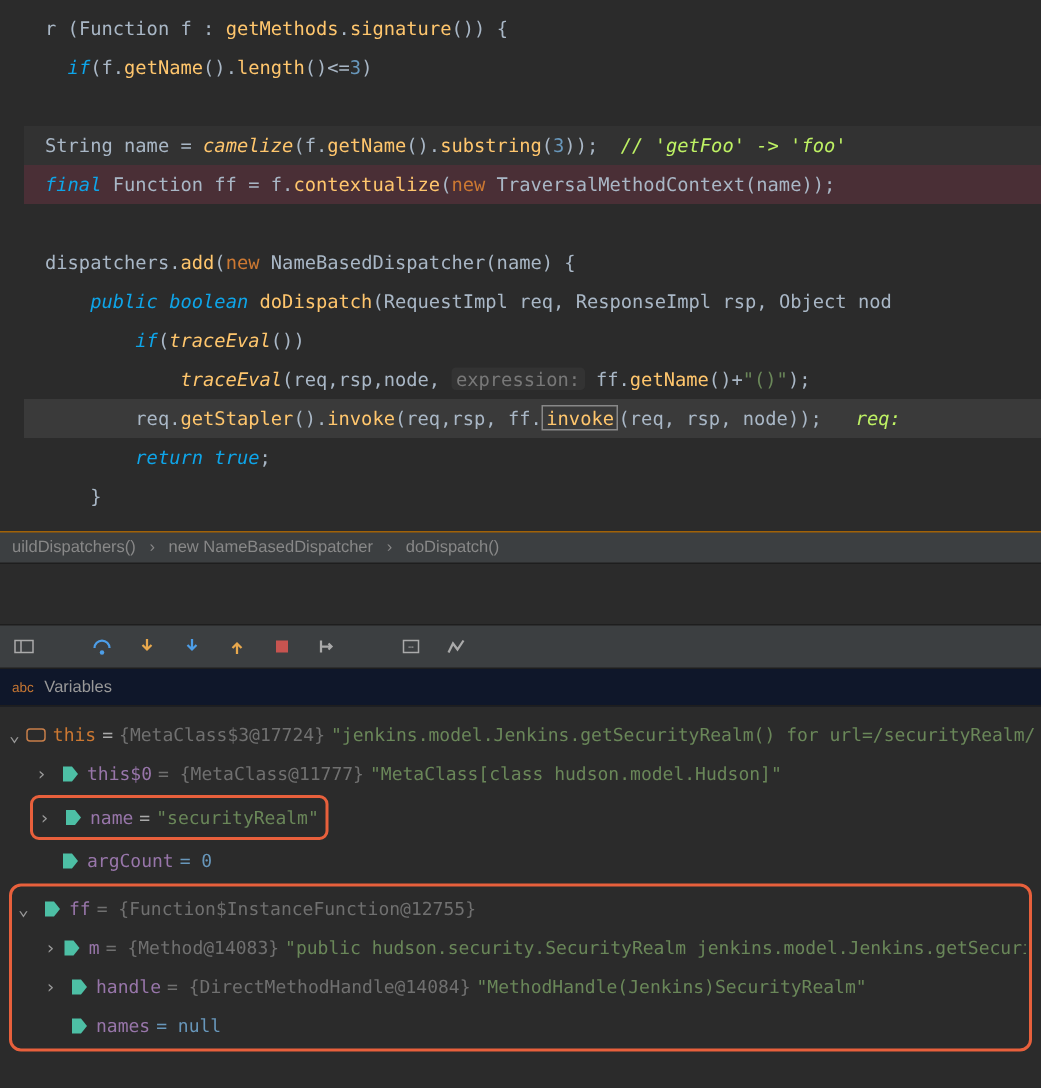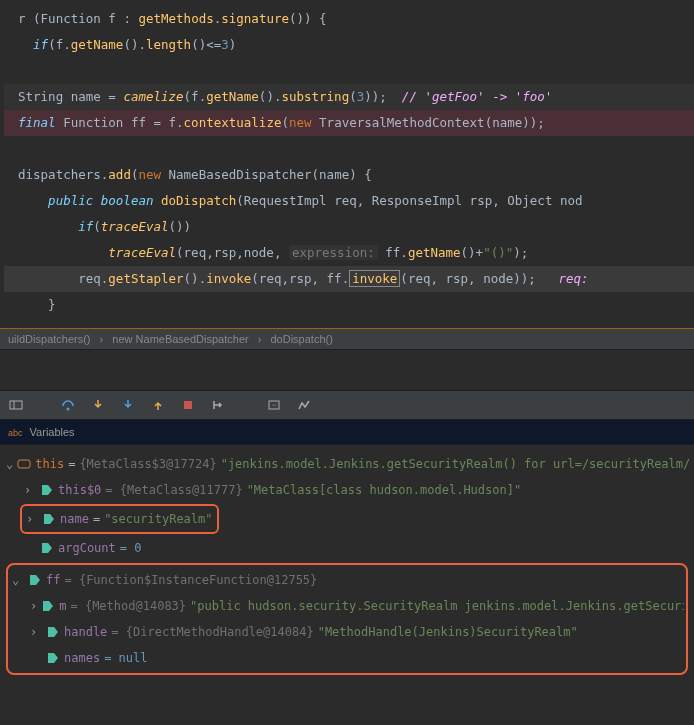--- a/index.html
+++ b/index.html
@@ -6,32 +6,32 @@
 body {
   background: #2b2b2b;
   color: #bbb;
   font-family: Menlo, Monaco, Consolas, monospace;
   font-size: 12.5px;
   width: 694px;
   height: 725px;
   overflow: hidden;
 }
 .code-pane {
-  padding: 6px 0 10px 4px;
+  padding: 6px 0 10px 16px;
   line-height: 26px;
   background: #2b2b2b;
 }
 .code-line { white-space: pre; padding-left: 14px; }
 .hl-line { background: #323232; }
-.kw { color: #7dd3fc; font-style: italic; }
+.kw { color: #0ea5e9; font-style: italic; }
 .type { color: #a9b7c6; }
 .mtd { color: #ffc66d; }
 .str { color: #6a8759; }
 .num { color: #6897bb; }
-.cmt { color: #f0abfc; font-style: italic; }
+.cmt { color: #bef264; font-style: italic; }
 .id { color: #a9b7c6; }
 .par { color: #a9b7c6; }
 .op { color: #a9b7c6; }
 .hint { color: #787878; background: #333; padding: 0 3px; border-radius: 3px; font-style: normal; }
 .new { color: #cc7832; }
 .box { border: 1px solid #888; padding: 0 2px; }
 .graybg { background: #3a3a3a; }
 
 .breadcrumb {
   background: #3c3f41;
@@ -107,20 +107,21 @@
 <div class="code-line">  <span class="kw">if</span><span class="op">(f.</span><span class="mtd">getName</span><span class="op">().</span><span class="mtd">length</span><span class="op">()&lt;=</span><span class="num">3</span><span class="op">)</span></div>
 <div class="code-line"> </div>
 <div class="code-line hl-line"><span class="type">String </span><span class="id">name</span><span class="op"> = </span><span class="mtd" style="font-style:italic">camelize</span><span class="op">(f.</span><span class="mtd">getName</span><span class="op">().</span><span class="mtd">substring</span><span class="op">(</span><span class="num">3</span><span class="op">));</span><span class="cmt">  // 'getFoo' -&gt; 'foo'</span></div>
 <div class="code-line" style="background:#4a2f36"><span class="kw">final </span><span class="type">Function </span><span class="id">ff</span><span class="op"> = f.</span><span class="mtd">contextualize</span><span class="op">(</span><span class="new">new </span><span class="type">TraversalMethodContext</span><span class="op">(</span><span class="id">name</span><span class="op">));</span></div>
 <div class="code-line"> </div>
 <div class="code-line"><span class="id">dispatchers</span><span class="op">.</span><span class="mtd">add</span><span class="op">(</span><span class="new">new </span><span class="type">NameBasedDispatcher</span><span class="op">(</span><span class="id">name</span><span class="op">) {</span></div>
 <div class="code-line">    <span class="kw">public </span><span class="kw">boolean </span><span class="mtd">doDispatch</span><span class="op">(</span><span class="type">RequestImpl </span><span class="par">req</span><span class="op">, </span><span class="type">ResponseImpl </span><span class="par">rsp</span><span class="op">, </span><span class="type">Object </span><span class="par">nod</span></div>
 <div class="code-line">        <span class="kw">if</span><span class="op">(</span><span class="mtd" style="font-style:italic">traceEval</span><span class="op">())</span></div>
 <div class="code-line">            <span class="mtd" style="font-style:italic">traceEval</span><span class="op">(</span><span class="par">req</span><span class="op">,</span><span class="par">rsp</span><span class="op">,</span><span class="par">node</span><span class="op">, </span><span class="hint">expression:</span><span class="op"> ff.</span><span class="mtd">getName</span><span class="op">()+</span><span class="str">"()"</span><span class="op">);</span></div>
 <div class="code-line graybg">        <span class="par">req</span><span class="op">.</span><span class="mtd">getStapler</span><span class="op">().</span><span class="mtd">invoke</span><span class="op">(</span><span class="par">req</span><span class="op">,</span><span class="par">rsp</span><span class="op">, ff.</span><span class="mtd box">invoke</span><span class="op">(</span><span class="par">req</span><span class="op">, </span><span class="par">rsp</span><span class="op">, </span><span class="par">node</span><span class="op">));</span><span class="cmt">   req: </span></div>
+<div class="code-line">        <span class="kw">return </span><span class="kw">true</span><span class="op">;</span></div>
 <div class="code-line">    <span class="op">}</span></div>
 </div>
 
 <div class="breadcrumb">
   <span>uildDispatchers()</span>
   <span class="chev">›</span>
   <span>new NameBasedDispatcher</span>
   <span class="chev">›</span>
   <span>doDispatch()</span>
 </div>

